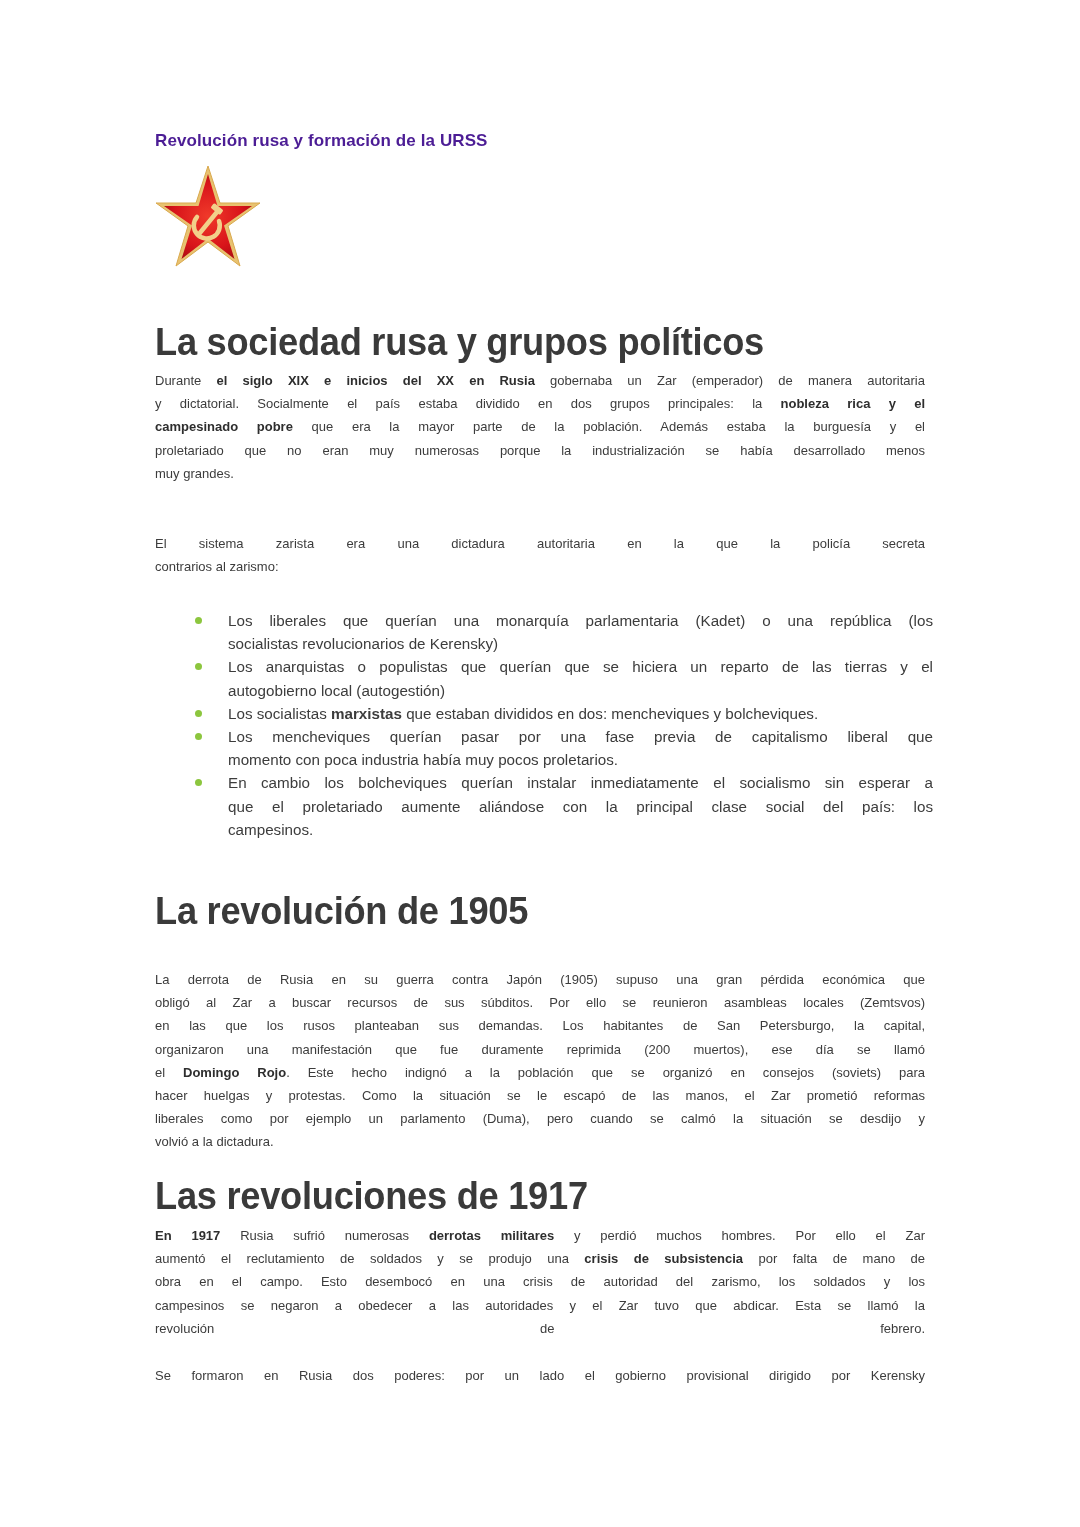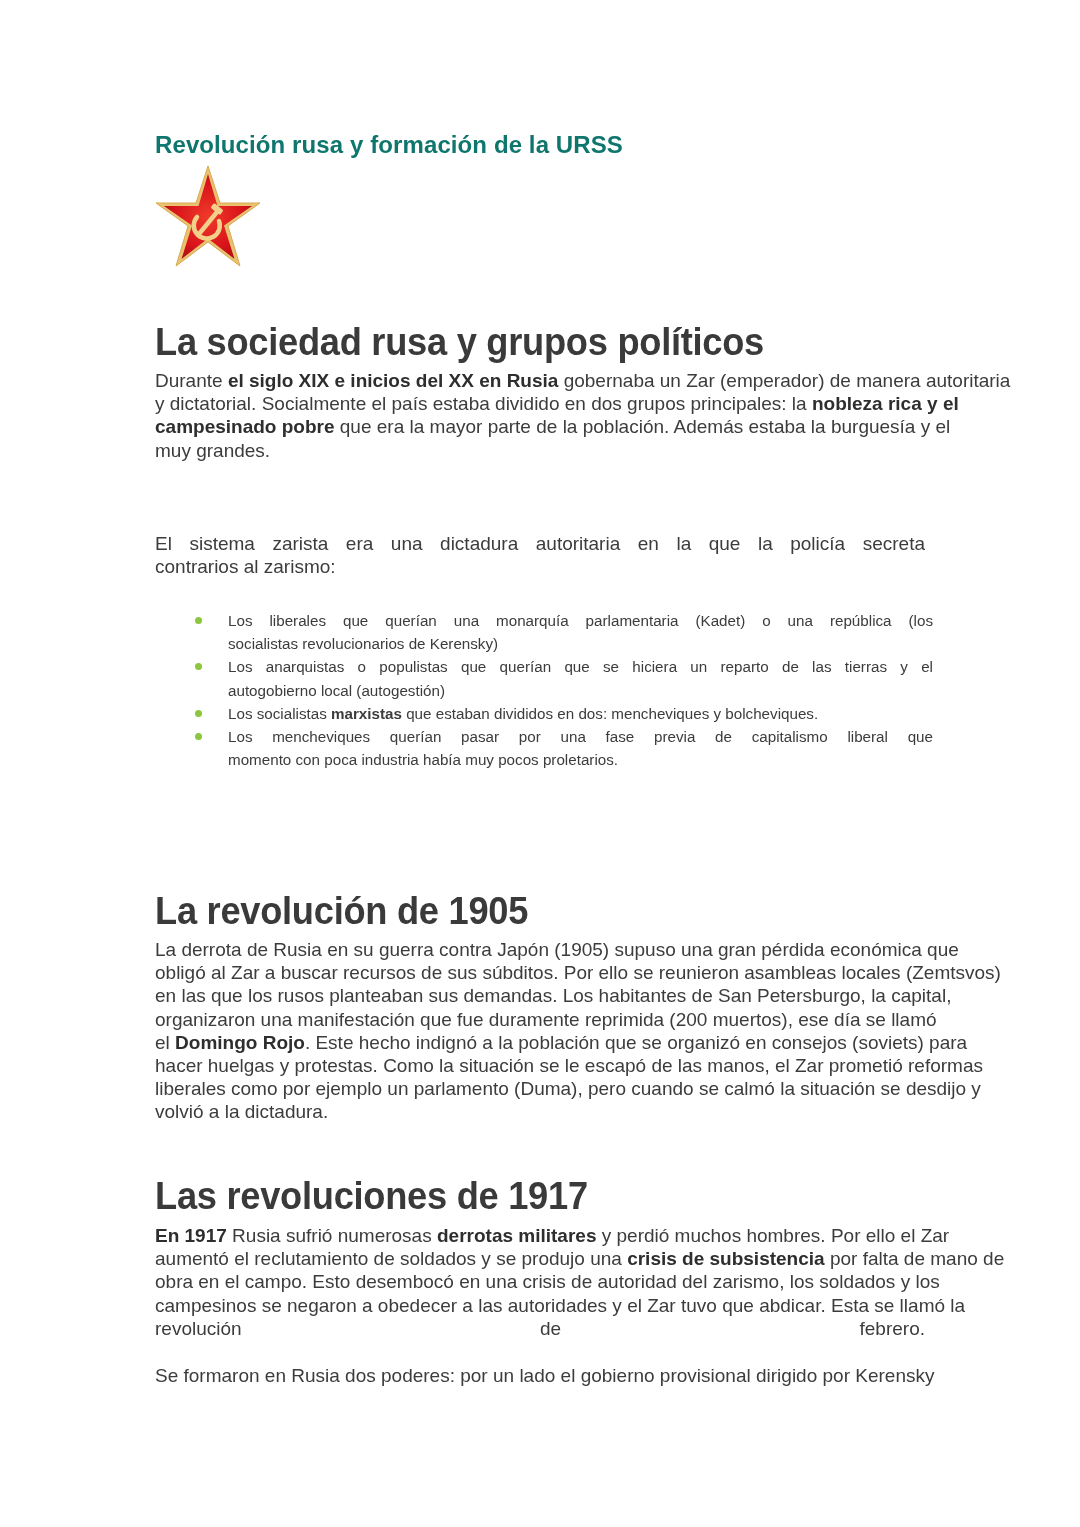--- a/index.html
+++ b/index.html
@@ -18,23 +18,23 @@
   .page {
     position: absolute;
     left: 155px;
     top: 0;
     width: 770px;
   }
   .doc-title {
     position: absolute;
     top: 131px;
     left: 0;
-    font-size: 24px;
+    font-size: 17px;
     font-weight: bold;
-    color: #0f766e;
+    color: #4c1d95;
     white-space: nowrap;
     letter-spacing: 0.1px;
   }
   .star-emblem {
     position: absolute;
     top: 163px;
     left: -2px;
     width: 110px;
     height: 108px;
   }
@@ -47,21 +47,21 @@
     color: #3a3a3a;
     white-space: nowrap;
     letter-spacing: -0.3px;
     transform: scaleX(0.93);
     transform-origin: left center;
   }
   .para {
     position: absolute;
     left: 0;
     width: 770px;
-    font-size: 19px;
+    font-size: 13px;
     line-height: 23.2px;
     text-align: justify;
     color: #3c3c3c;
   }
   .para b { color: #2e2e2e; }
   .line {
     display: block;
     text-align: justify;
     text-align-last: justify;
     white-space: nowrap;
@@ -118,20 +118,21 @@
       <rect x="58" y="43" width="12" height="6" rx="1.5" transform="rotate(38 64 46)" fill="#f2d08a"></rect>
     </svg>
   </div>
 
   <h1 style="top:320px;">La sociedad rusa y grupos políticos</h1>
 
   <div class="para" style="top:369px;">
     <span class="line"><span>Durante </span><b>el siglo XIX e inicios del XX en Rusia</b><span> gobernaba un Zar (emperador) de manera autoritaria</span></span>
     <span class="line"><span>y dictatorial. Socialmente el país estaba dividido en dos grupos principales: la </span><b>nobleza rica y el</b></span>
     <span class="line"><b>campesinado pobre</b><span> que era la mayor parte de la población. Además estaba la burguesía y el</span></span>
+    <span class="line">proletariado que no eran muy numerosas porque la industrialización se había desarrollado menos</span>
     <span class="line last">muy grandes.</span>
   </div>
 
   <div class="para" style="top:532px;">
     <span class="line">El sistema zarista era una dictadura autoritaria en la que la policía secreta</span>
     <span class="line last">contrarios al zarismo:</span>
   </div>
 
   <ul class="bullets" style="top:601px;">
     <li>
@@ -146,25 +147,31 @@
     </li>
     <li>
       <span class="dot"></span>
       <span class="line nj"><span>Los socialistas </span><b>marxistas</b><span> que estaban divididos en dos: mencheviques y bolcheviques.</span></span>
     </li>
     <li>
       <span class="dot"></span>
       <span class="line">Los mencheviques querían pasar por una fase previa de capitalismo liberal que</span>
       <span class="line last">momento con poca industria había muy pocos proletarios.</span>
     </li>
+    <li>
+      <span class="dot"></span>
+      <span class="line">En cambio los bolcheviques querían instalar inmediatamente el socialismo sin esperar a</span>
+      <span class="line">que el proletariado aumente aliándose con la principal clase social del país: los</span>
+      <span class="line last">campesinos.</span>
+    </li>
   </ul>
 
   <h1 style="top:889px;">La revolución de 1905</h1>
 
-  <div class="para" style="top:938px;">
+  <div class="para" style="top:968px;">
     <span class="line">La derrota de Rusia en su guerra contra Japón (1905) supuso una gran pérdida económica que</span>
     <span class="line">obligó al Zar a buscar recursos de sus súbditos. Por ello se reunieron asambleas locales (Zemtsvos)</span>
     <span class="line">en las que los rusos planteaban sus demandas. Los habitantes de San Petersburgo, la capital,</span>
     <span class="line">organizaron una manifestación que fue duramente reprimida (200 muertos), ese día se llamó</span>
     <span class="line"><span>el </span><b>Domingo Rojo</b><span>. Este hecho indignó a la población que se organizó en consejos (soviets) para</span></span>
     <span class="line">hacer huelgas y protestas. Como la situación se le escapó de las manos, el Zar prometió reformas</span>
     <span class="line">liberales como por ejemplo un parlamento (Duma), pero cuando se calmó la situación se desdijo y</span>
     <span class="line last">volvió a la dictadura.</span>
   </div>
 

